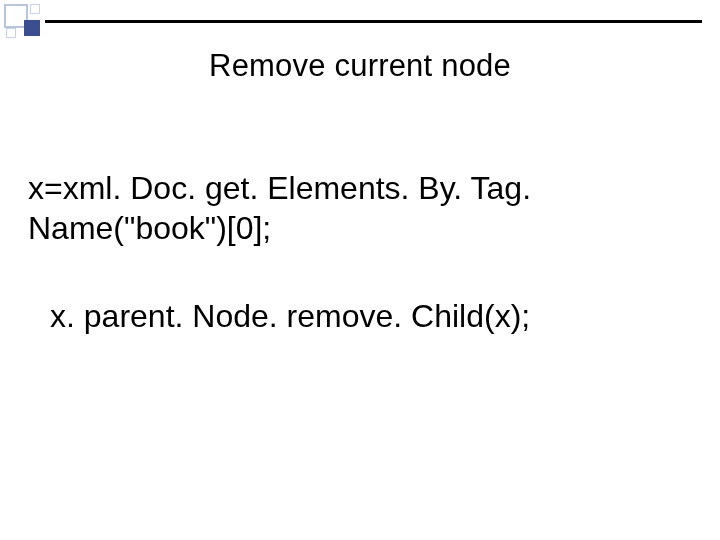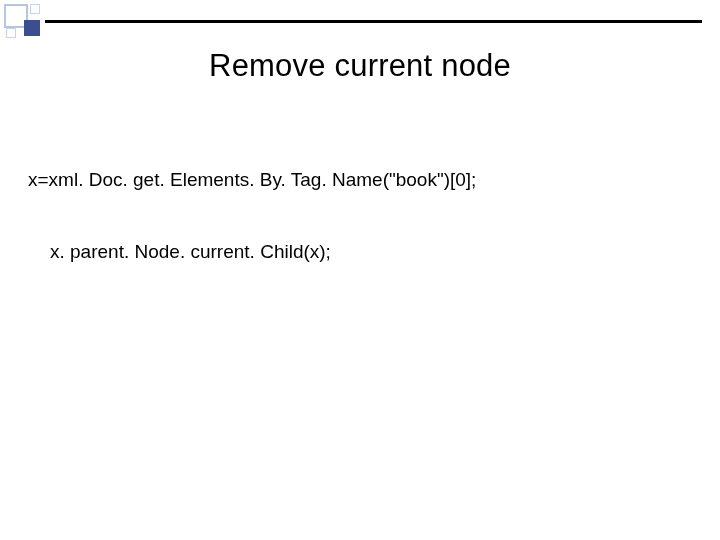--- a/index.html
+++ b/index.html
@@ -68,21 +68,21 @@
     text-align: center;
     font-size: 31px;
     font-weight: 400;
     letter-spacing: 0.2px;
   }
   .body {
     position: absolute;
     top: 168px;
     left: 28px;
     right: 28px;
-    font-size: 19px;
+    font-size: 32px;
     line-height: 1.25;
   }
   .line1 {
     margin-bottom: 48px;
   }
   .line2 {
     padding-left: 22px;
   }
 </style>
 </head>
@@ -95,16 +95,16 @@
     <div class="sq sq-sm-outline-side"></div>
     <div class="sq sq-med-solid"></div>
   </div>
 
   <div class="rule"></div>
 
   <div class="title">Remove current node</div>
 
   <div class="body">
     <div class="line1">x=xml. Doc. get. Elements. By. Tag. Name("book")[0];</div>
-    <div class="line2">x. parent. Node. current. Child(x);</div>
+    <div class="line2">x. parent. Node. remove. Child(x);</div>
   </div>
 
 </div>
 
 </body></html>

